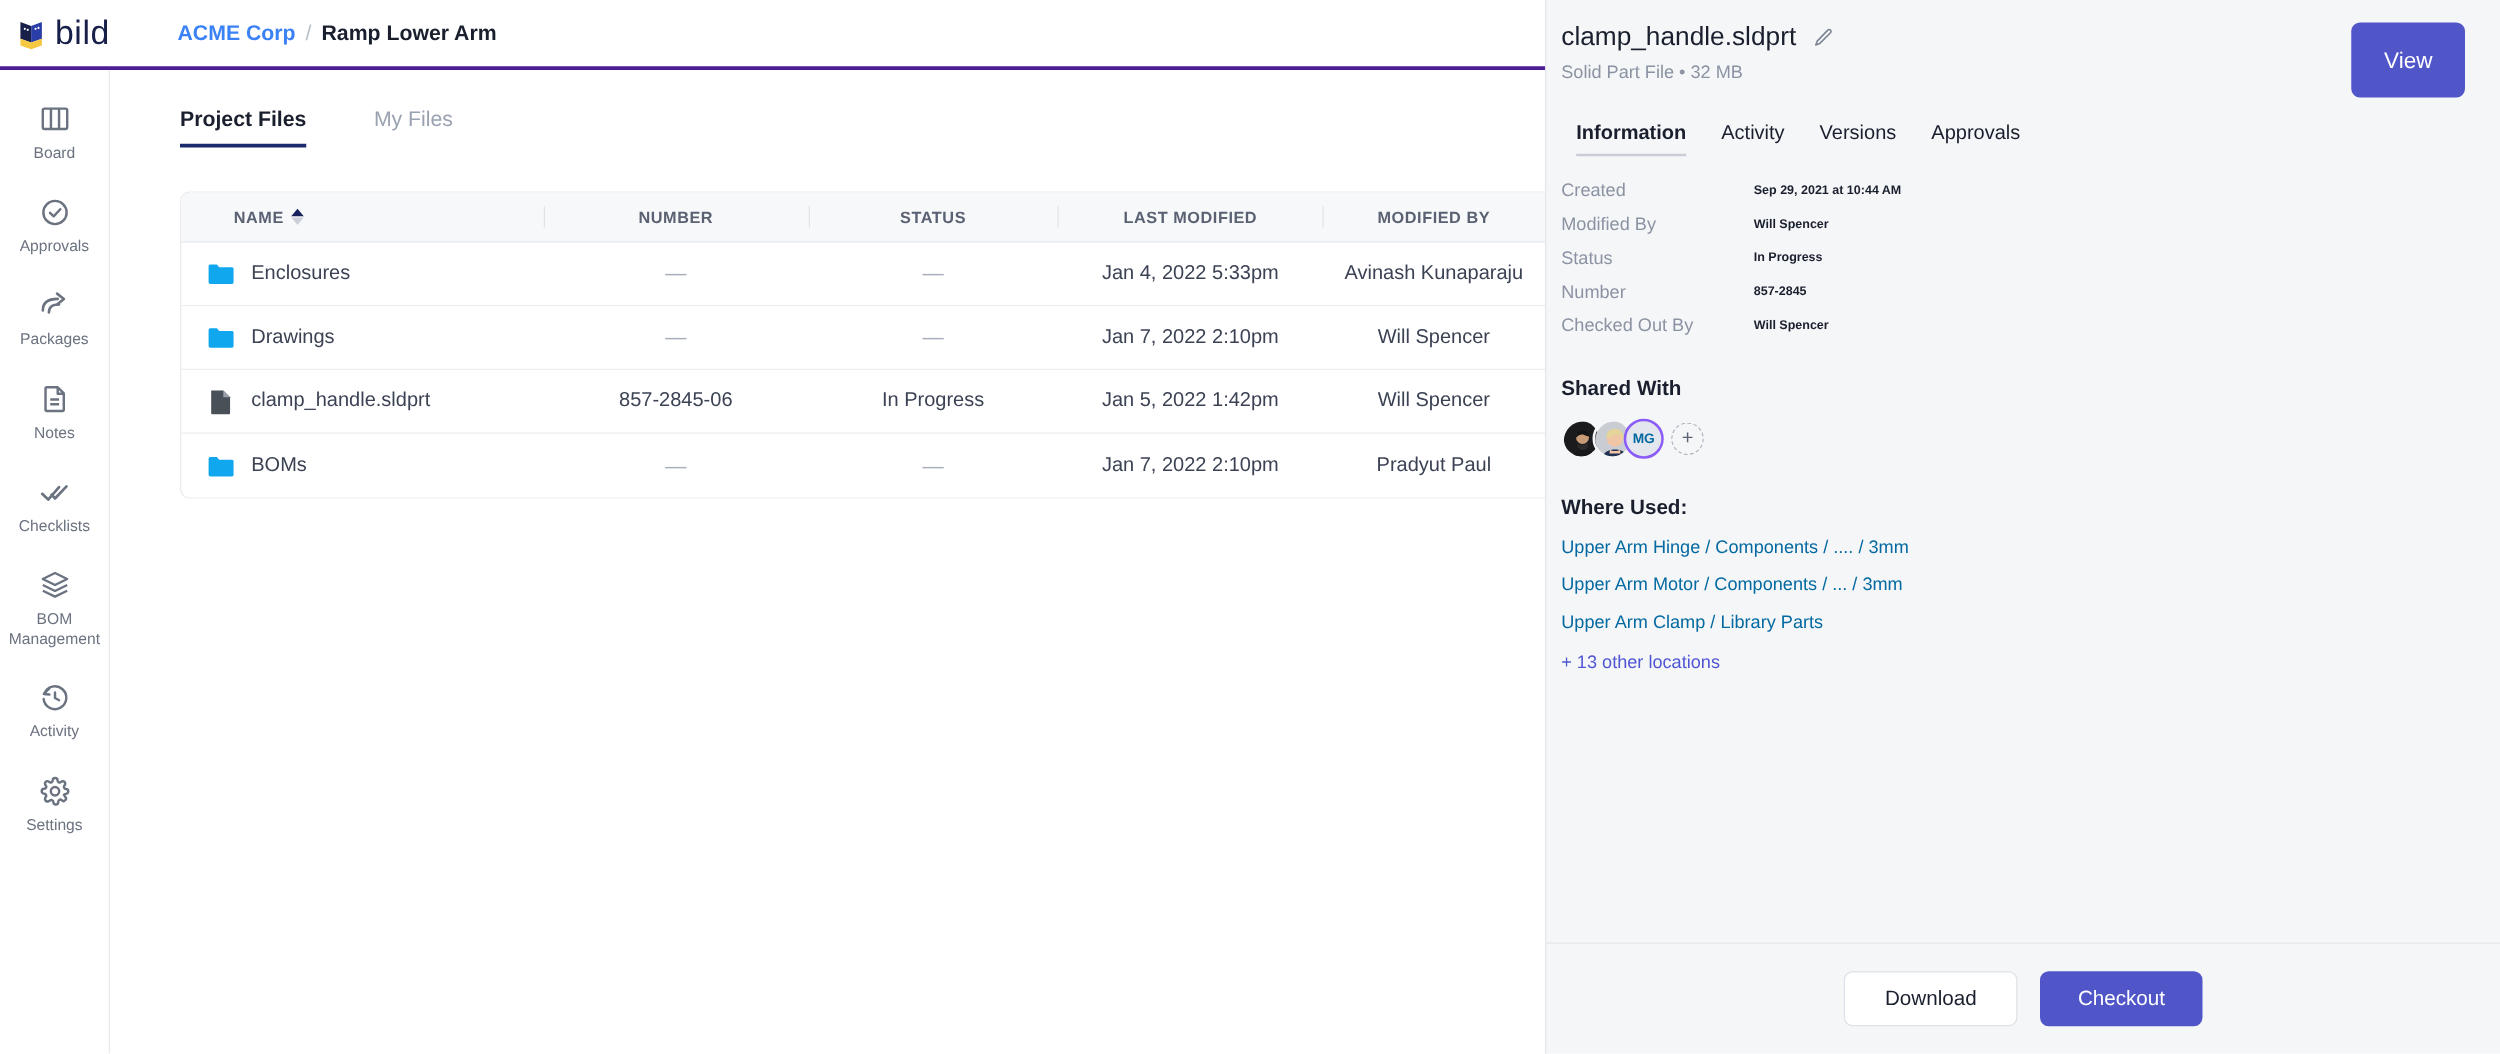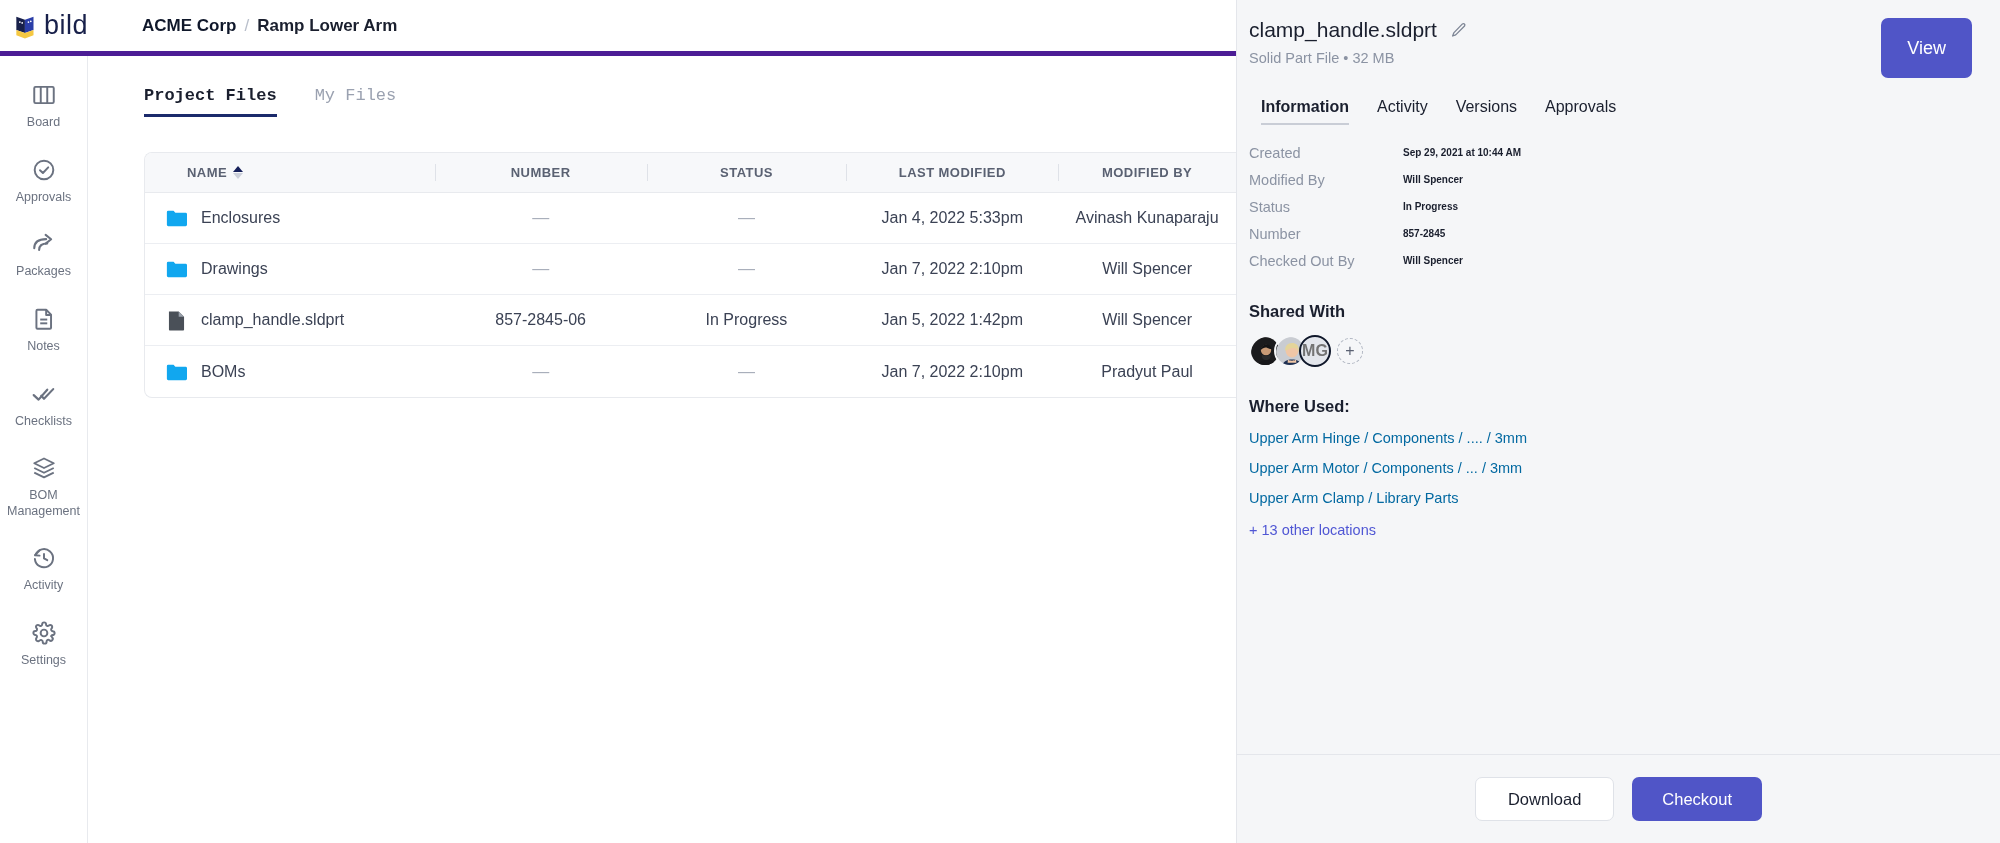--- a/index.html
+++ b/index.html
@@ -9,39 +9,39 @@
     background: #ffffff;
     overflow: hidden;
   }
   .app { position: relative; width: 2000px; height: 843px; display: flex; flex-direction: column; }
 
   
   .topbar {
     height: 56px; min-height: 56px;
     display: flex; align-items: center;
     background: #ffffff;
-    border-bottom: 5px solid #4c1d95;
+    border-bottom: 3px solid #4c1d95;
     position: relative; z-index: 5;
   }
   .brand {
     width: 88px; min-width: 88px;
     display: flex; align-items: center; gap: 4px;
     padding-left: 14px;
   }
   .logo-mark { width: 30px; height: 30px; display: block; }
   .logo-word {
     font-size: 27px; font-weight: 400; letter-spacing: .5px;
     color: #18204a; line-height: 1; margin-left: 1px;
     font-family: "Liberation Sans", sans-serif;
   }
   .crumbs {
     display: flex; align-items: center; gap: 8px;
     margin-left: 54px; font-size: 17px;
   }
-  .crumb-org { color: #0f172a; font-weight: 700; }
+  .crumb-org { color: #3b82f6; font-weight: 700; }
   .crumb-sep { color: #b9bfcb; font-weight: 400; }
   .crumb-cur { color: #1a1f2e; font-weight: 700; }
   .search-wrap { margin-left: auto; padding-right: 18px; display: flex; align-items: center; }
   .search-box {
     display: flex; align-items: center; gap: 11px;
     width: 330px; height: 40px;
     border: 1px solid #dfe2e8; border-radius: 7px;
     background: #fff; padding: 0 14px;
   }
   .search-box input {
@@ -68,21 +68,21 @@
     align-items: center; gap: 7px; cursor: pointer;
   }
   .nav-ico { width: 26px; height: 26px; display: block; color: #6b7280; }
   .nav-label {
     font-size: 12.5px; color: #6b7280; text-align: center;
     line-height: 1.25; max-width: 84px;
   }
 
   
   .main { flex: 1; min-width: 0; background: #fff; padding: 0 0 0 56px; position: relative; }
-  .tabs { display: flex; gap: 38px; padding-top: 30px; font-family: Liberation Mono, monospace; }
+  .tabs { display: flex; gap: 54px; padding-top: 30px; }
   .tab {
     font-size: 17px; color: #9aa1b0; padding-bottom: 9px;
     cursor: pointer; font-weight: 400;
   }
   .tab.active {
     color: #1a1f2e; font-weight: 700;
     border-bottom: 3px solid #1b2a6b;
   }
 
   .table-card {
@@ -159,23 +159,23 @@
   .info-grid { margin-top: 14px; }
   .info-row { display: flex; align-items: center; height: 27px; }
   .info-k { width: 154px; font-size: 14.5px; color: #8b93a3; }
   .info-v { font-size: 10px; color: #1a1f2e; font-weight: 700; }
 
   .sec-title { font-size: 16.5px; font-weight: 700; color: #1a1f2e; margin-top: 28px; }
   .avatars { display: flex; align-items: center; margin-top: 14px; }
   .av { width: 32px; height: 32px; border-radius: 50%; overflow: hidden; border: 2px solid #f5f6f8; margin-right: -7px; }
   .av-init {
     width: 32px; height: 32px; border-radius: 50%;
-    background: #e3e6ec; color: #737373;
+    background: #e3e6ec; color: #0369a1;
     display: flex; align-items: center; justify-content: center;
-    font-size: 16px; font-weight: 700; border: 2px solid #0f172a; margin-right: -4px;
+    font-size: 11px; font-weight: 700; border: 2px solid #8b5cf6; margin-right: -4px;
   }
   .av-add {
     width: 26px; height: 26px; border-radius: 50%;
     border: 1.6px dashed #aeb4c0; color: #5a6172;
     display: flex; align-items: center; justify-content: center;
     font-size: 16px; margin-left: 10px; cursor: pointer; background: #f5f6f8;
   }
   .wu-title { font-size: 16.5px; font-weight: 700; color: #1a1f2e; margin-top: 30px; }
   .wu-item { font-size: 14.5px; color: #0369a1; margin-top: 14px; }
   .wu-more { font-size: 14.5px; color: #4f56d4; margin-top: 16px; cursor: pointer; }

